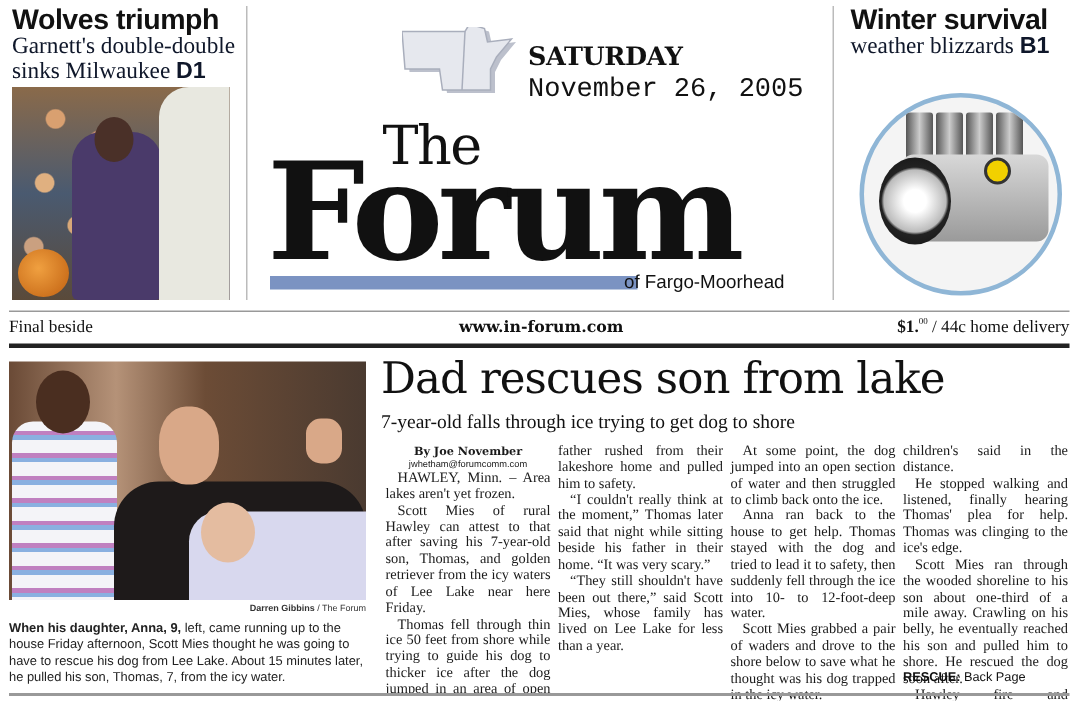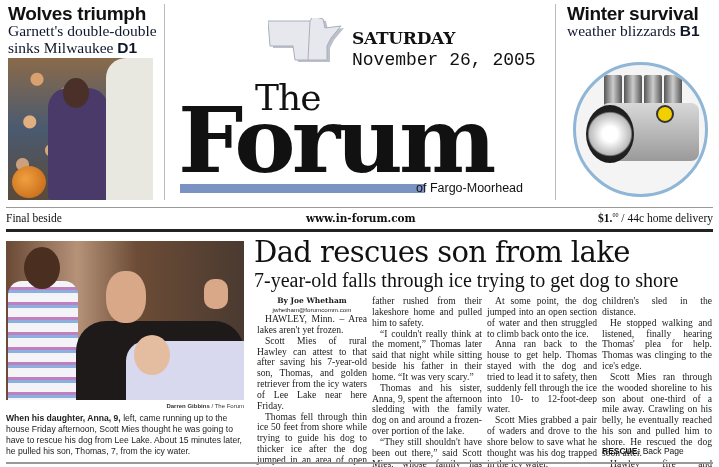--- a/index.html
+++ b/index.html
@@ -106,47 +106,46 @@
     <div class="boy"></div>
     <div class="bhead"></div>
     <div class="hand"></div>
 </div>
 <div class="abs credit" style="right:475px;top:403px;"><b>Darren Gibbins</b><span> / The Forum</span></div>
 <div class="abs" style="left:6px;top:413px;width:240px;font-family:'Liberation Sans',sans-serif;font-size:8.6px;line-height:11px;color:#222;">
   <b>When his daughter, Anna, 9,</b><span> left, came running up to the house Friday afternoon, Scott Mies thought he was going to have to rescue his dog from Lee Lake. About 15 minutes later, he pulled his son, Thomas, 7, from the icy water.</span>
 </div>
 
 <div class="abs" style="left:254px;top:236px;font-family:'DejaVu Serif',serif;font-weight:normal;font-size:29px;letter-spacing:-0.6px;line-height:32px;white-space:nowrap;">Dad rescues son from lake</div>
-<div class="abs" style="left:254px;top:271px;font-family:'Liberation Serif',serif;font-size:20px;line-height:19px;white-space:nowrap;">7-year-old falls through ice trying to get dog to shore</div>
+<div class="abs" style="left:254px;top:271px;font-family:'Liberation Serif',serif;font-size:13px;line-height:19px;white-space:nowrap;">7-year-old falls through ice trying to get dog to shore</div>
 
 <div class="col body-text" style="left:257px;">
-  <div style="text-align:center;font-family:'DejaVu Serif',serif;font-weight:bold;font-size:7.5px;line-height:9px;">By Joe Whetham</div>
+  <div style="text-align:center;font-family:'DejaVu Serif',serif;font-weight:bold;font-size:7.5px;line-height:9px;">By Joe November</div>
   <div style="text-align:center;font-family:'Liberation Sans',sans-serif;font-size:6.2px;line-height:9px;">jwhetham@forumcomm.com</div>
   <p>HAWLEY, Minn. – Area lakes aren't yet frozen.</p>
   <p>Scott Mies of rural Hawley can attest to that after saving his 7-year-old son, Thomas, and golden retriever from the icy waters of Lee Lake near here Friday.</p>
   <p>Thomas fell through thin ice 50 feet from shore while trying to guide his dog to thicker ice after the dog jumped in an area of open water.</p>
 
 </div>
 
 <div class="col body-text" style="left:372px;">
   <p class="noindent">father rushed from their lakeshore home and pulled him to safety.</p>
   <p>“I couldn't really think at the moment,” Thomas later said that night while sitting beside his father in their home. “It was very scary.”</p>
-  <p>Thomas and his sister, Anna, 9, spent the afternoon sledding with the family dog on and around a frozen-over portion of the lake.</p>
   <p>“They still shouldn't have been out there,” said Scott Mies, whose family has lived on Lee Lake for less than a year.</p>
 </div>
 
 <div class="col body-text" style="left:487px;">
   <p>At some point, the dog jumped into an open section of water and then struggled to climb back onto the ice.</p>
   <p>Anna ran back to the house to get help. Thomas stayed with the dog and tried to lead it to safety, then suddenly fell through the ice into 10- to 12-foot-deep water.</p>
   <p>Scott Mies grabbed a pair of waders and drove to the shore below to save what he thought was his dog trapped in the icy water.</p>
 
 </div>
 
 <div class="col body-text" style="left:602px;">
-  <p class="noindent">children's sled in the distance.</p>
+  <p class="noindent">children's said in the distance.</p>
   <p>He stopped walking and listened, finally hearing Thomas' plea for help. Thomas was clinging to the ice's edge.</p>
   <p>Scott Mies ran through the wooded shoreline to his son about one-third of a mile away. Crawling on his belly, he eventually reached his son and pulled him to shore. He rescued the dog soon after.</p>
   <p>Hawley fire and ambulance services, the Clay County Sheriff's Department and a</p>
 </div>
 <div class="abs" style="left:602px;top:446px;font-family:'Liberation Sans',sans-serif;font-size:8.5px;">
   <b>RESCUE:</b><span> Back Page</span>
 </div>
 
 <div class="abs" style="left:6px;top:462px;width:707px;height:2px;background:#999;"></div>
 

